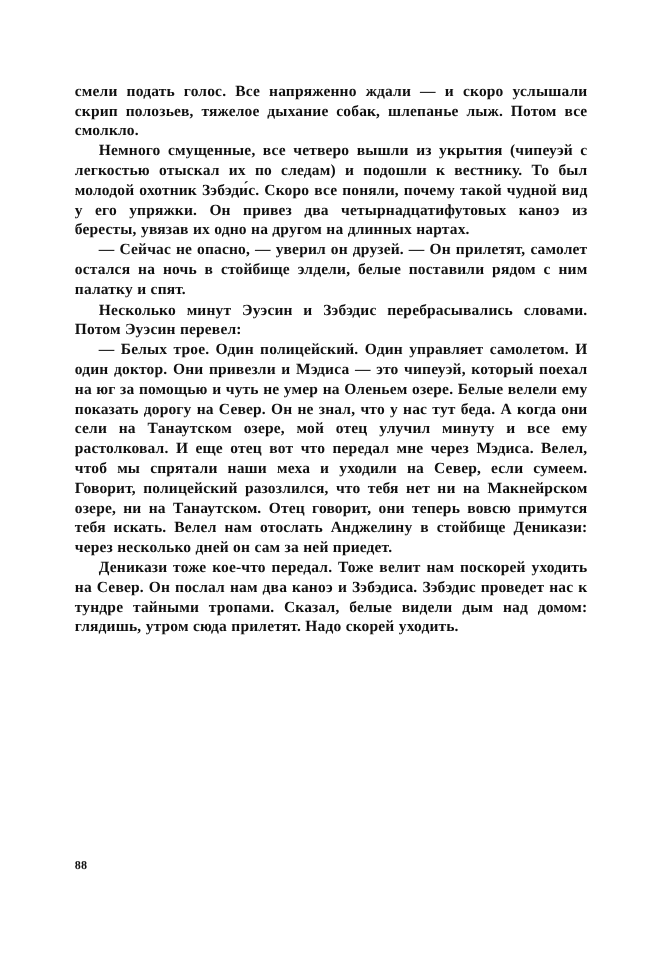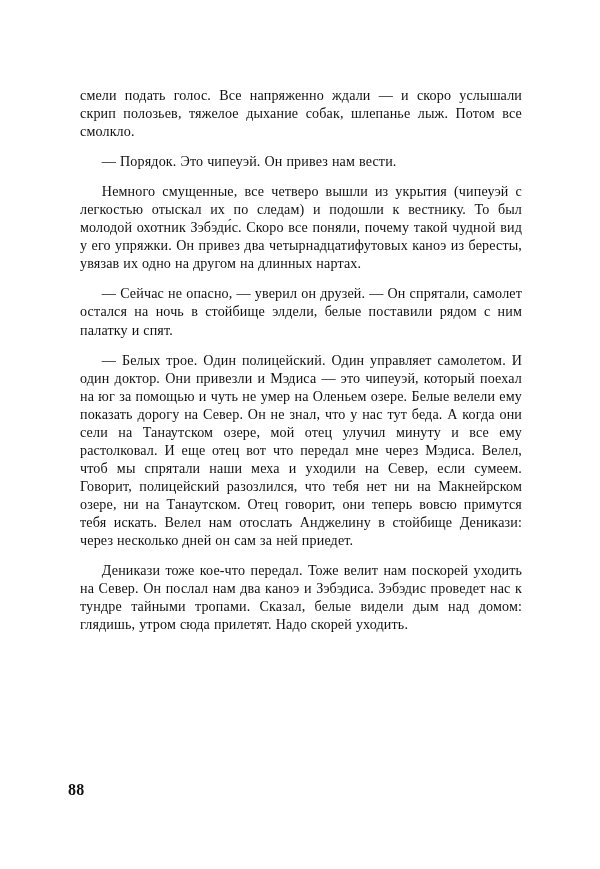--- a/index.html
+++ b/index.html
@@ -25,58 +25,58 @@
 
   
   .text-column {
     position: absolute;
     left: 68px;
     top: 74px;
     width: 466px;
   }
 
   .para {
-    margin: 12px;
+    margin: 0;
     font-size: 14.1px;
     line-height: 18.05px;
     text-align: justify;
     text-justify: inter-word;
     text-indent: 1.55em;
-    font-weight: 400;
+    font-weight: 700;
     letter-spacing: 0.01em;
     word-spacing: 0.02em;
     hyphens: manual;
   }
 
   
   .para.continuation {
     text-indent: 0;
   }
 
   .page-number {
     position: absolute;
     left: 68px;
     top: 781px;
     width: 120px;
-    font-size: 16px;
+    font-size: 11px;
     font-weight: 700;
     letter-spacing: 0.02em;
     color: #111111;
     text-align: left;
   }
 </style>
 </head>
 <body>
 
 <div class="page">
 
   <div class="text-column">
     <p class="para continuation">смели подать голос. Все напряженно ждали — и скоро услышали скрип полозьев, тяжелое дыхание собак, шлепанье лыж. Потом все смолкло.</p>
-    <p class="para">— Порядок. Это чипеуэй. Он привез нам вести.</p>
     <p class="para">Немного смущенные, все четверо вышли из укрытия (чипеуэй с легкостью отыскал их по следам) и подошли к вестнику. То был молодой охотник Зэбэди́с. Скоро все поняли, почему такой чудной вид у его упряжки. Он привез два четырнадцатифутовых каноэ из бересты, увязав их одно на другом на длинных нартах.</p>
-    <p class="para">— Сейчас не опасно, — уверил он друзей. — Он спрятали, самолет остался на ночь в стойбище элдели, белые поставили рядом с ним палатку и спят.</p>
+    <p class="para">— Сейчас не опасно, — уверил он друзей. — Он прилетят, самолет остался на ночь в стойбище элдели, белые поставили рядом с ним палатку и спят.</p>
+    <p class="para">Несколько минут Эуэсин и Зэбэдис перебрасывались словами. Потом Эуэсин перевел:</p>
     <p class="para">— Белых трое. Один полицейский. Один управляет самолетом. И один доктор. Они привезли и Мэдиса — это чипеуэй, который поехал на юг за помощью и чуть не умер на Оленьем озере. Белые велели ему показать дорогу на Север. Он не знал, что у нас тут беда. А когда они сели на Танаутском озере, мой отец улучил минуту и все ему растолковал. И еще отец вот что передал мне через Мэдиса. Велел, чтоб мы спрятали наши меха и уходили на Север, если сумеем. Говорит, полицейский разозлился, что тебя нет ни на Макнейрском озере, ни на Танаутском. Отец говорит, они теперь вовсю примутся тебя искать. Велел нам отослать Анджелину в стойбище Деникази: через несколько дней он сам за ней приедет.</p>
     <p class="para">Деникази тоже кое-что передал. Тоже велит нам поскорей уходить на Север. Он послал нам два каноэ и Зэбэдиса. Зэбэдис проведет нас к тундре тайными тропами. Сказал, белые видели дым над домом: глядишь, утром сюда прилетят. Надо скорей уходить.</p>
   </div>
 
   <div class="page-number">88</div>
 
 </div>
 
 </body></html>

